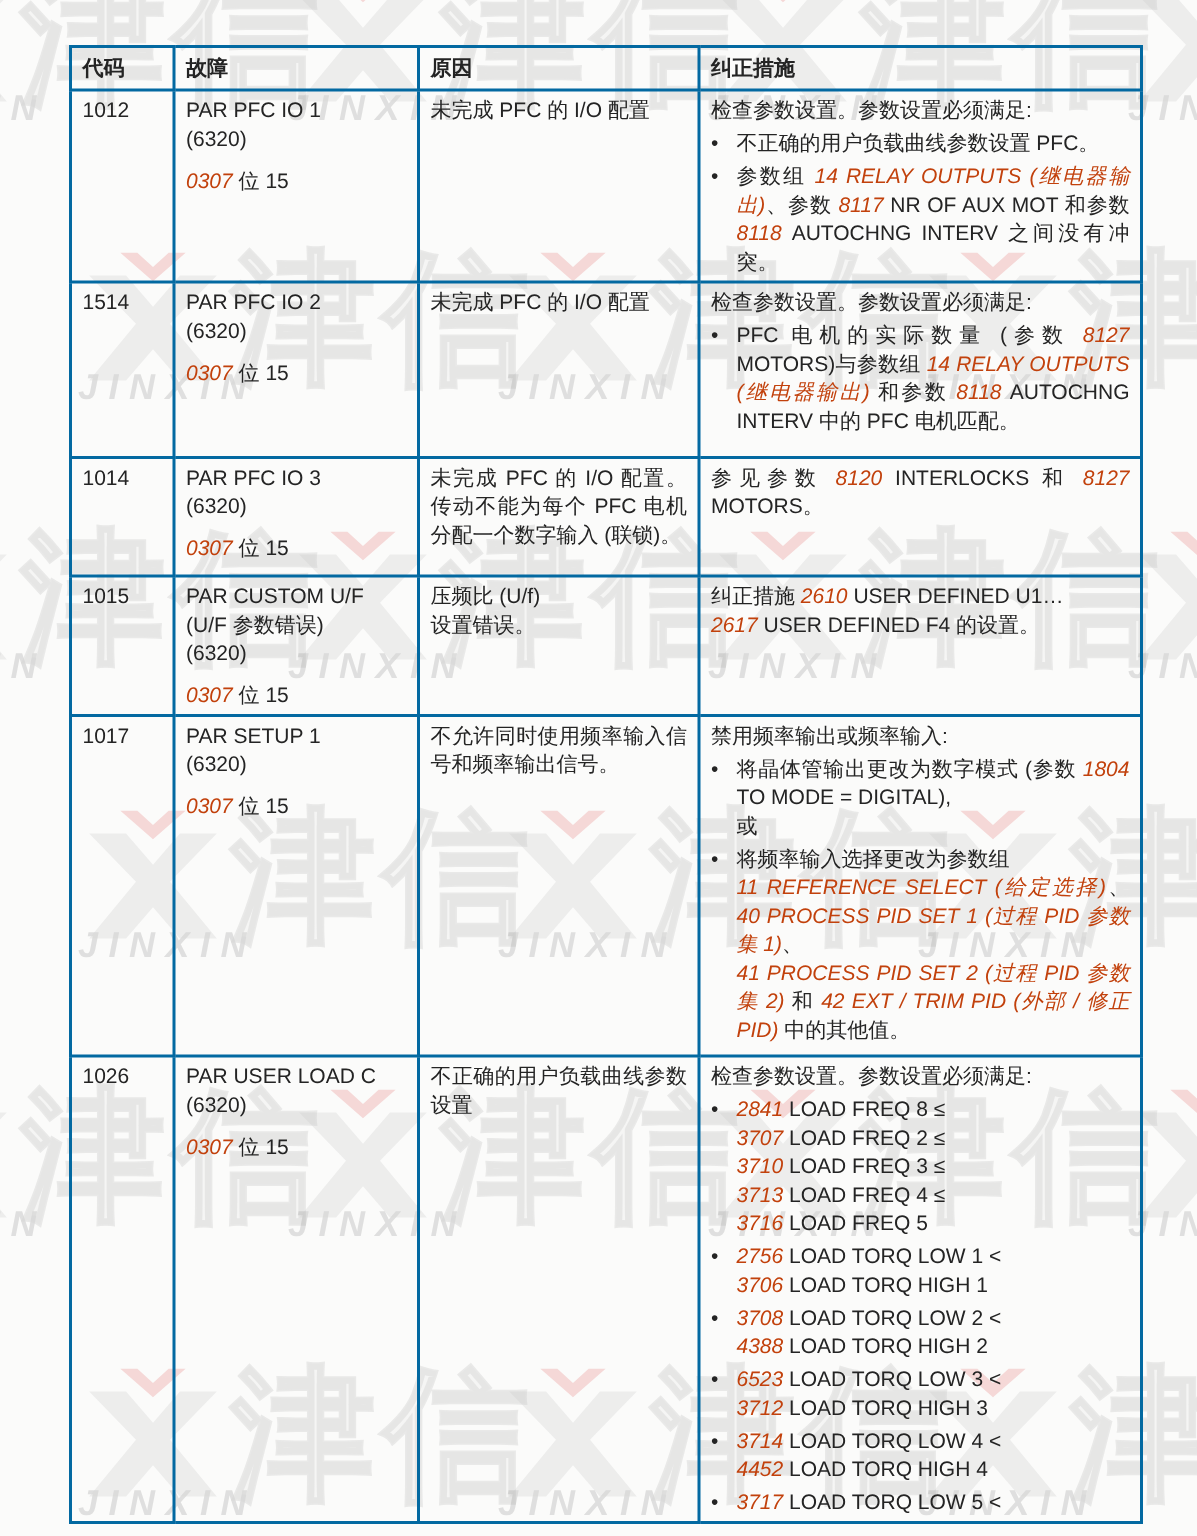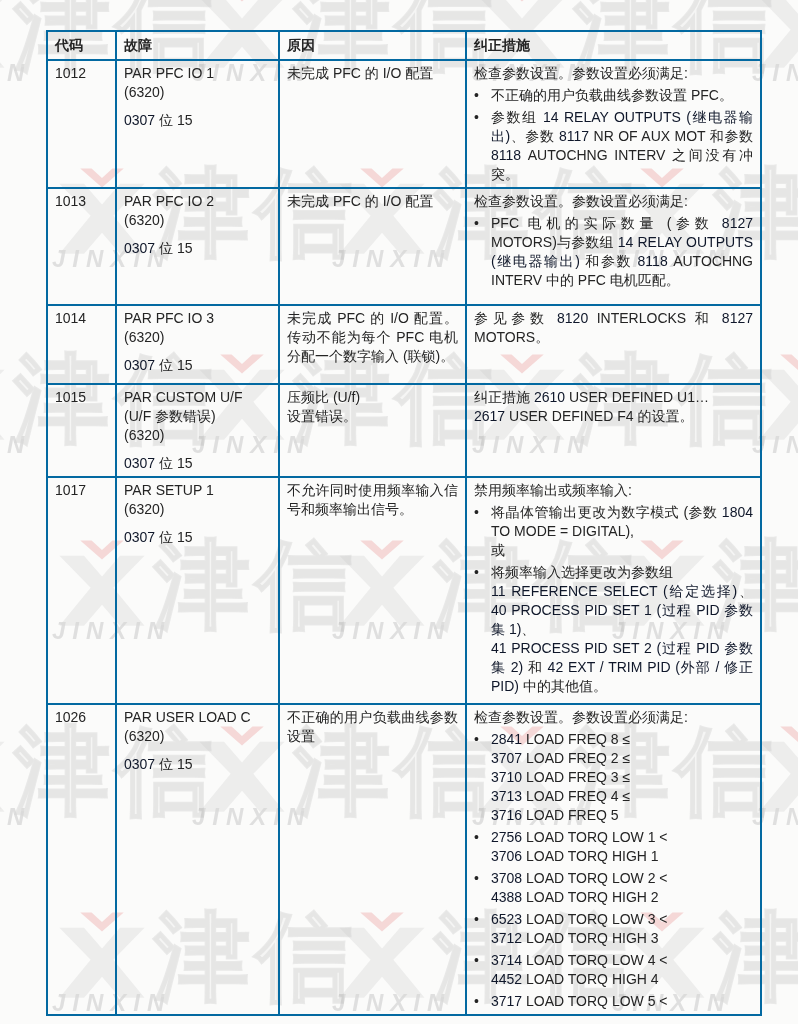--- a/index.html
+++ b/index.html
@@ -20,21 +20,21 @@
   
   table.fault{position:absolute;left:46px;top:30px;width:714px;z-index:1;
               border-collapse:collapse;table-layout:fixed;background:transparent;}
   table.fault th,table.fault td{border:2px solid #0369a1;vertical-align:top;
               font-size:14px;line-height:19px;color:#242424;padding:3px 7px 3px 7px;
               word-wrap:break-word;}
   table.fault th{text-align:left;font-weight:bold;padding-top:4px;padding-bottom:4px;}
   td.c-cause,td.c-action{text-align:justify;}
   .f-line{margin:0;}
   .gap-top{margin-top:9px;}
-  .param{color:#0f172a;}
+  .param{color:#c2410c;font-style:italic;}
   .para{margin:0 0 1px 0;}
   .blk{display:flex;margin-top:3px;}
   .blk .mark{width:17px;flex:none;}
   .blk .txt{flex:1;text-align:justify;}
 </style>
 </head>
 <body>
 
 <div class="page">
   <div class="wm-layer">
@@ -237,21 +237,21 @@
               <span class="mark">•</span>
               <div class="txt"><span>不正确的用户负载曲线参数设置 PFC。</span></div>
             </div>
             <div class="blk">
               <span class="mark">•</span>
               <div class="txt"><span>参数组 </span><span class="param">14 RELAY OUTPUTS</span><span class="param"> (继电器输出)</span><span>、参数 </span><span class="param">8117</span><span> NR OF AUX MOT 和参数 </span><span class="param">8118</span><span> AUTOCHNG INTERV 之间没有冲突。</span></div>
             </div>
           </td>
         </tr>
         <tr style="height: 117px;">
-          <td class="c-code"><span>1013</span></td>
+          <td class="c-code"><span>1514</span></td>
           <td class="c-fault">
             <div class="f-line"><span>PAR PFC IO 2</span></div>
             <div class="f-line"><span>(6320)</span></div>
             <div class="f-line gap-top"><span class="param">0307</span><span> 位 15</span></div>
           </td>
           <td class="c-cause">
             <div class="para"><span>未完成 PFC 的 I/O 配置</span></div>
           </td>
           <td class="c-action">
             <div class="para"><span>检查参数设置。参数设置必须满足:</span></div>

